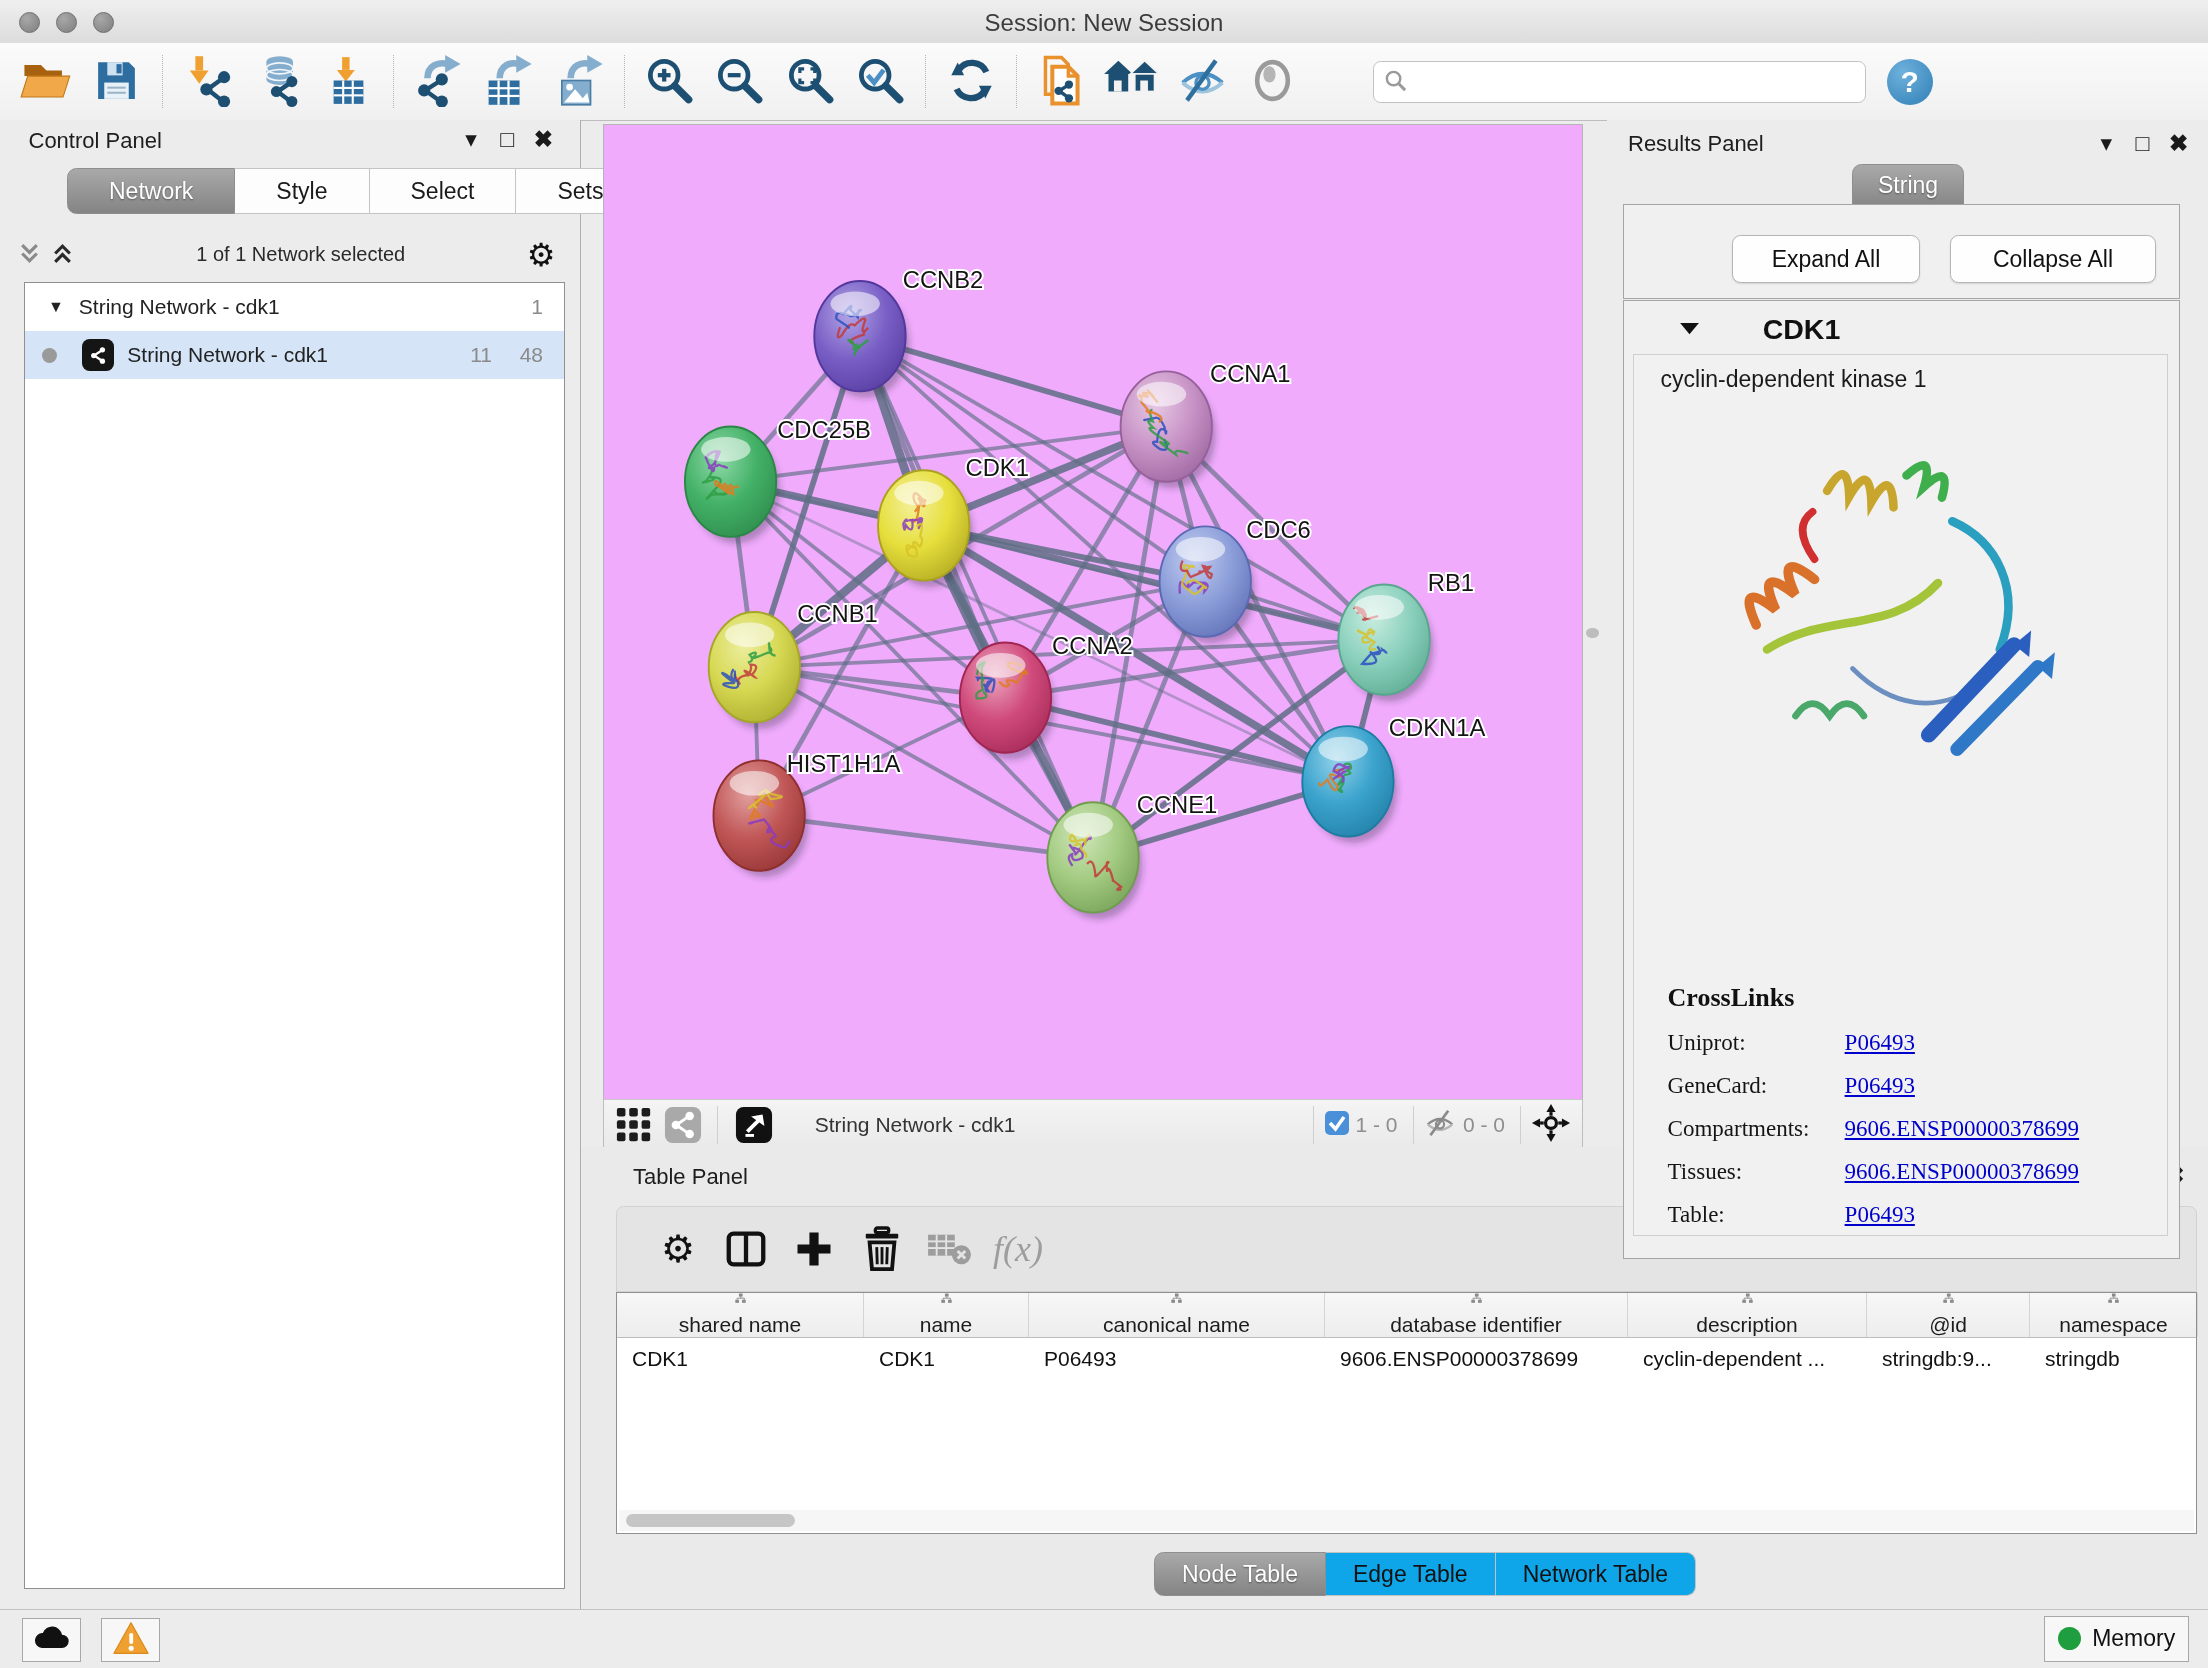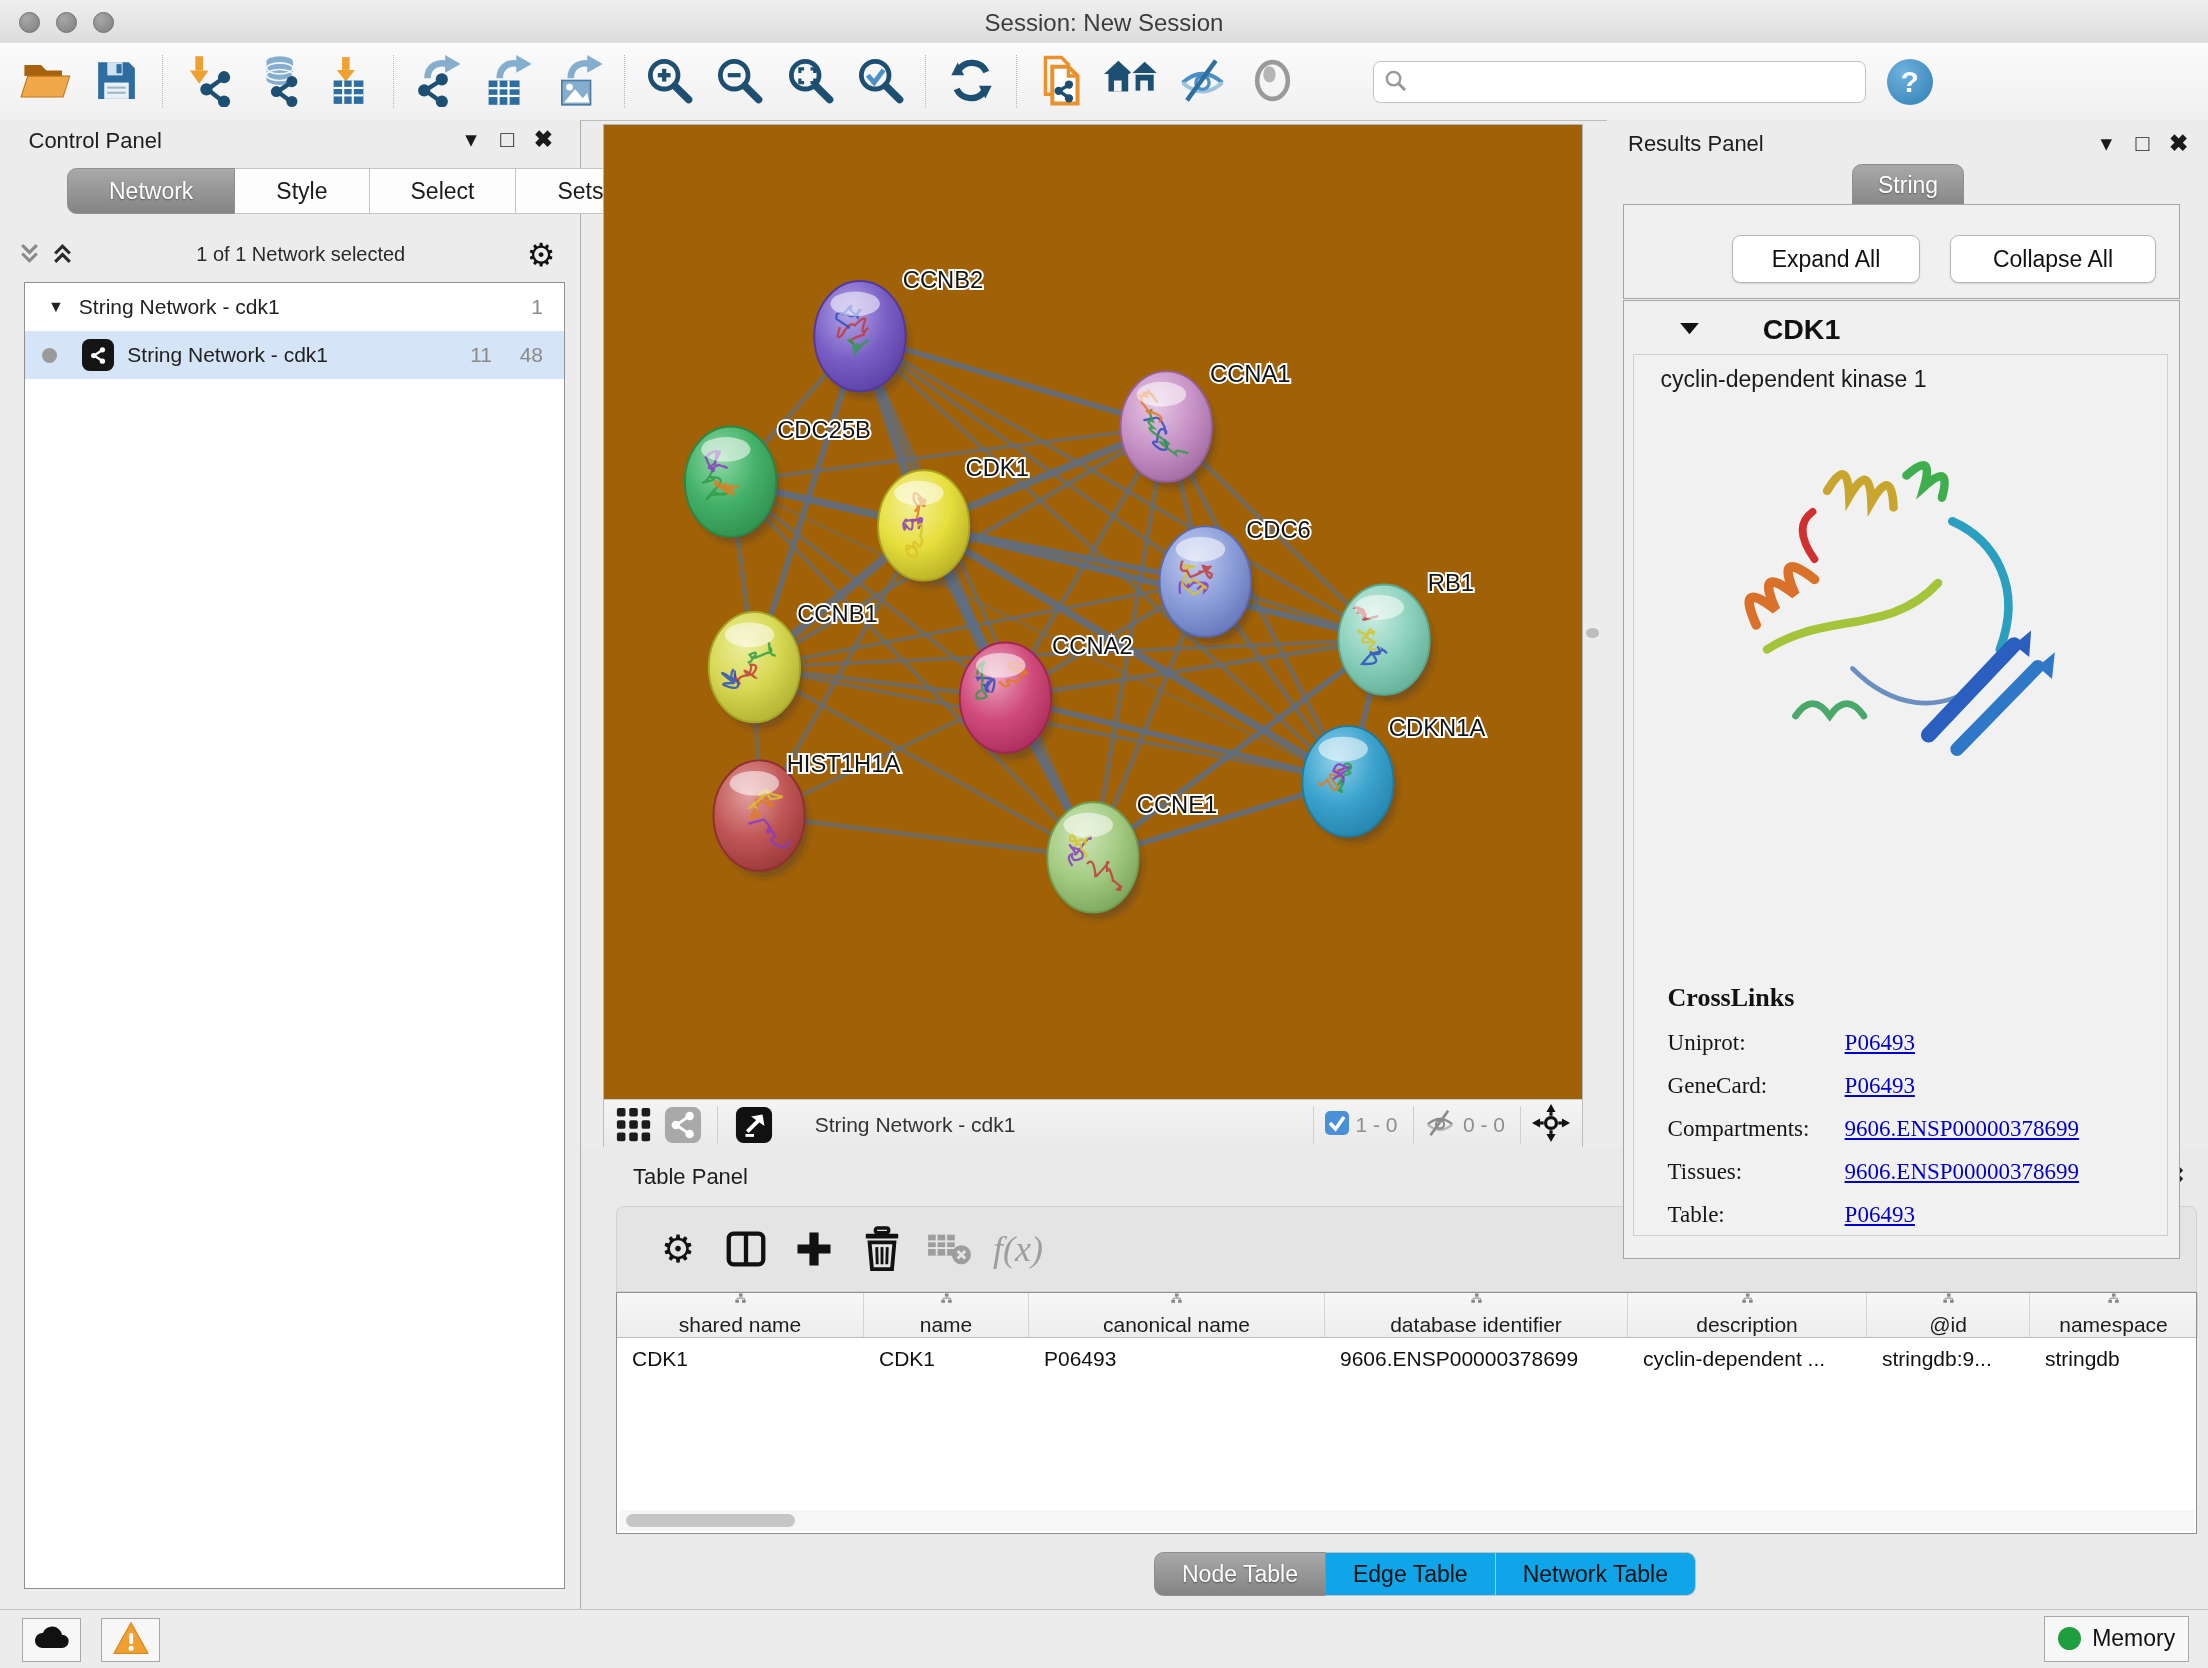--- a/index.html
+++ b/index.html
@@ -47,21 +47,21 @@
   .selrow .status{flex:1;text-align:center;font-size:20px;color:#2a2a2a;}
   .gear-glyph{font-size:32px;color:#111;line-height:1;}
   .netlist{position:absolute;left:24px;top:162px;width:539px;height:1305px;
     background:#fff;border:1.9px solid #8f8f8f;}
   .treerow{position:relative;height:48px;display:flex;align-items:center;font-size:21px;}
   .treerow .cnt{color:#8a8a8a;}
   .row-selected{background:#d5e4f6;}
   .share-badge{width:32px;height:32px;border-radius:7.6px;background:#151515;
     display:flex;align-items:center;justify-content:center;}
   
-  .canvas{left:603px;top:124px;width:978px;height:975px;background:#a16207;
+  .canvas{left:603px;top:124px;width:978px;height:975px;background:#f0abfc;
      border:1px solid #b5b5b5;}
   .canvas svg{position:absolute;left:0;top:0;}
   .viewbar{left:603px;top:1099px;width:978px;height:49px;
     background:linear-gradient(#f4f4f4,#e9e9e9);border:1px solid #bdbdbd;border-top:1px solid #c8c8c8;
     display:flex;align-items:center;}
   .vb-sep{width:0;height:38px;border-left:1px solid #cfcfcf;margin:0 9.5px;}
   .vb-title{font-size:21px;color:#333;}
   .vb-count{font-size:21px;color:#8e8e8e;margin:0 5.7px;}
   .split-dot{width:13.3px;height:9.5px;border-radius:50%;background:#bdbdbd;}
   

